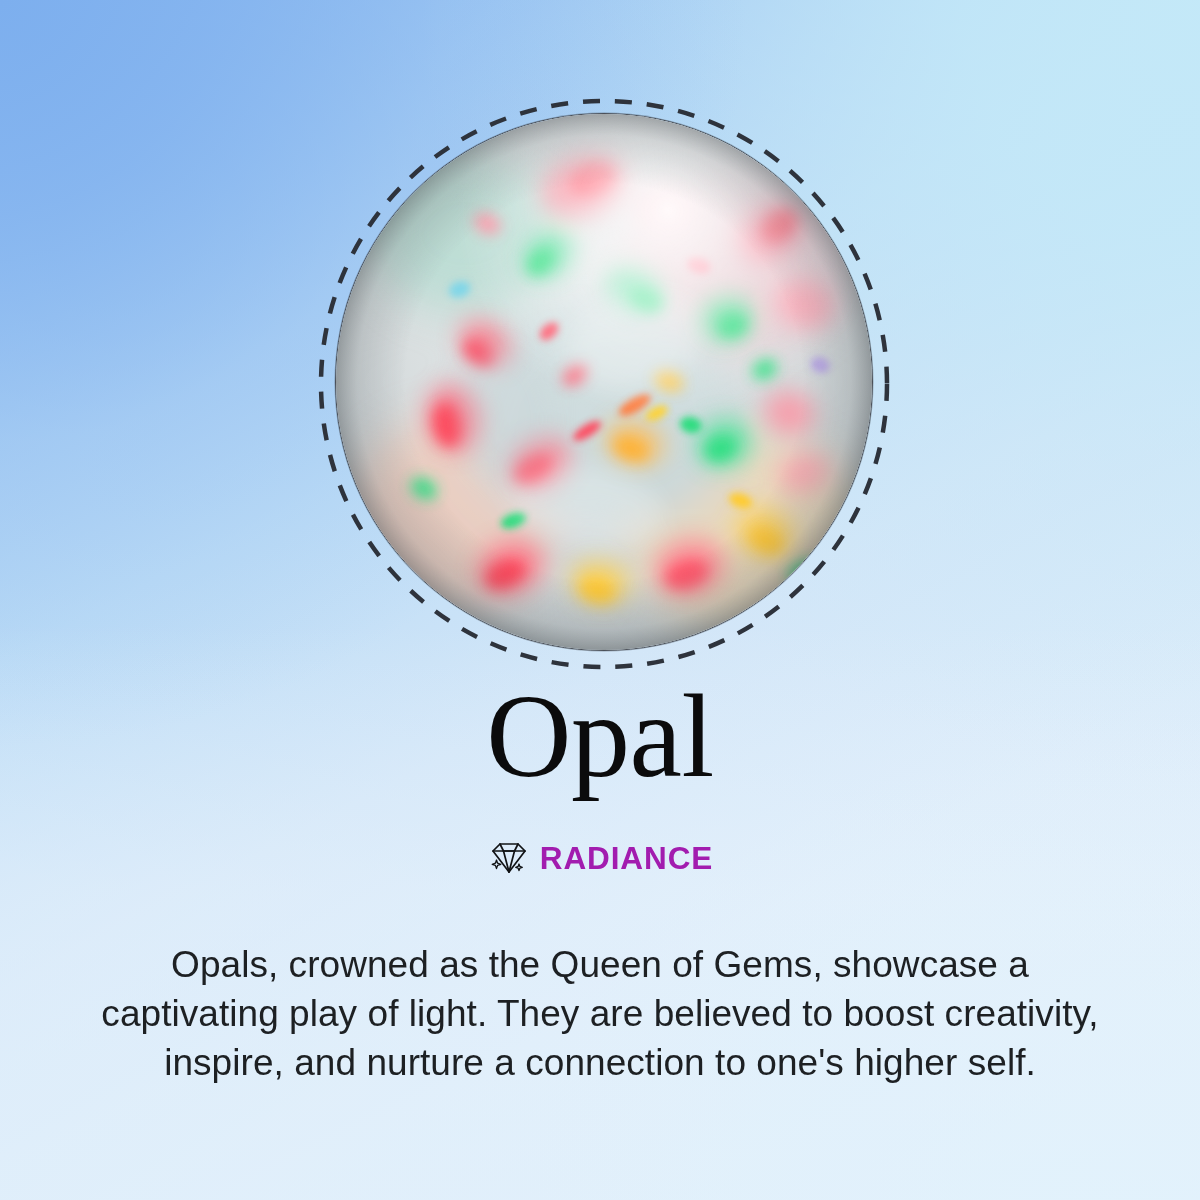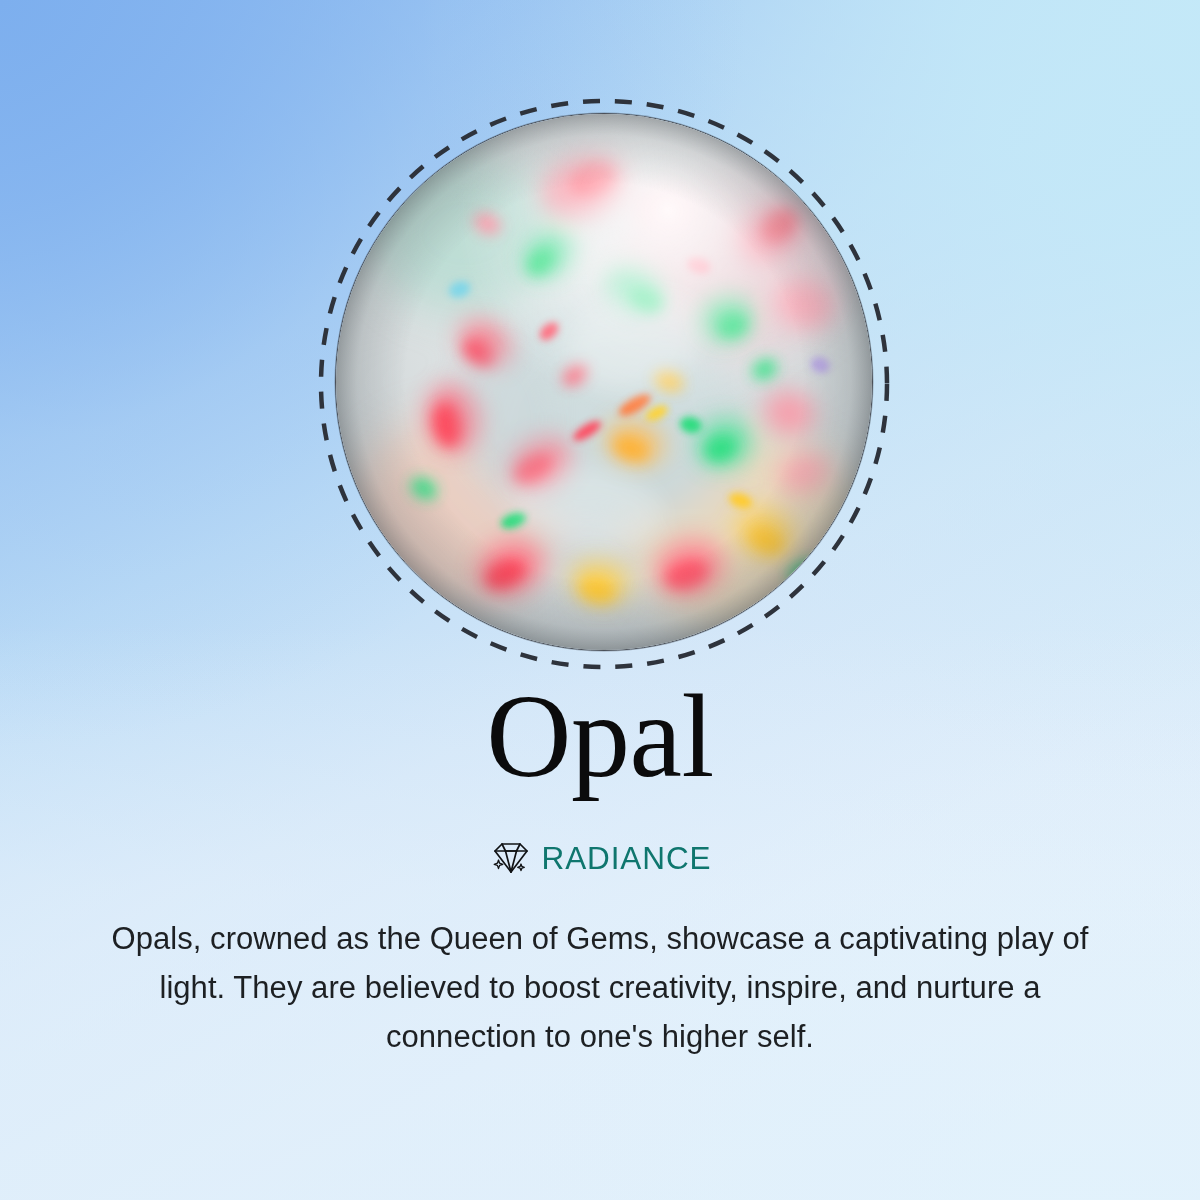--- a/index.html
+++ b/index.html
@@ -101,32 +101,32 @@
   }
   .kw {
     display:flex;
     align-items:center;
     gap:11px;
   }
   .kw-icon { display:block; width:42px; height:40px; flex:0 0 auto; }
   .kw-icon svg { display:block; width:42px; height:40px; }
   .kw-label {
     font-size:31.5px;
-    font-weight:400;
-    color:#0f766e;
+    font-weight:700;
+    color:#a21caf;
     letter-spacing:0.9px;
     white-space:nowrap;
   }
 
   
   .description {
     position:absolute;
-    left:96px; right:96px; top:914px;
+    left:96px; right:96px; top:940px;
     text-align:center;
-    font-size:31px;
+    font-size:37px;
     line-height:49px;
     font-weight:400;
     color:#1d2023;
     letter-spacing:0.05px;
   }
 </style>
 </head>
 <body>
 
 <div class="page">

